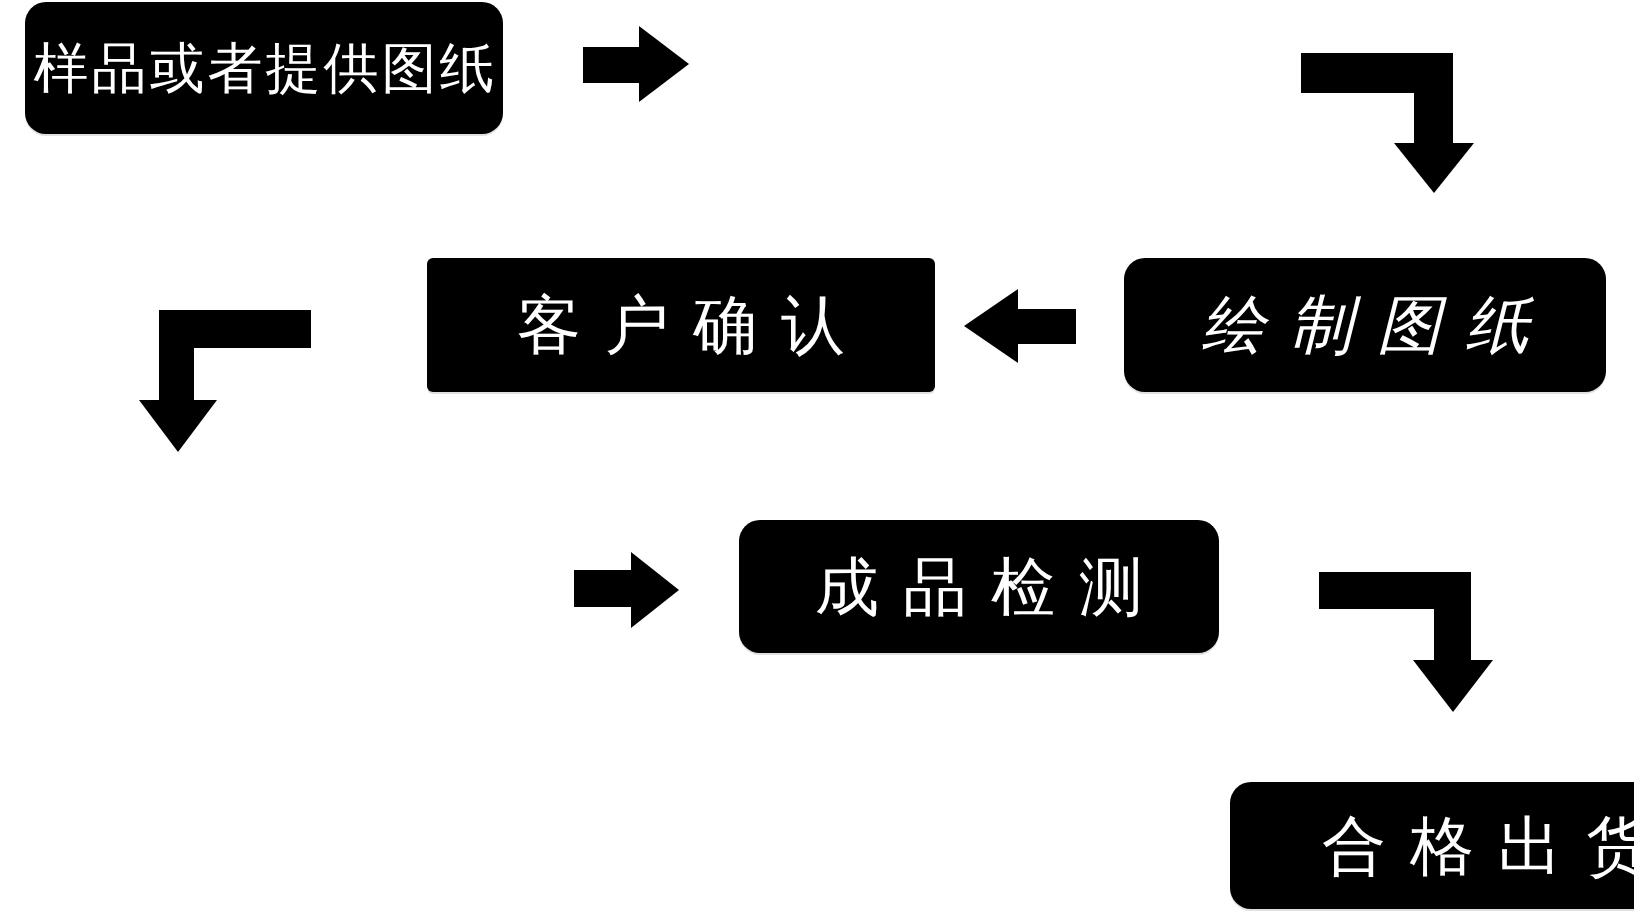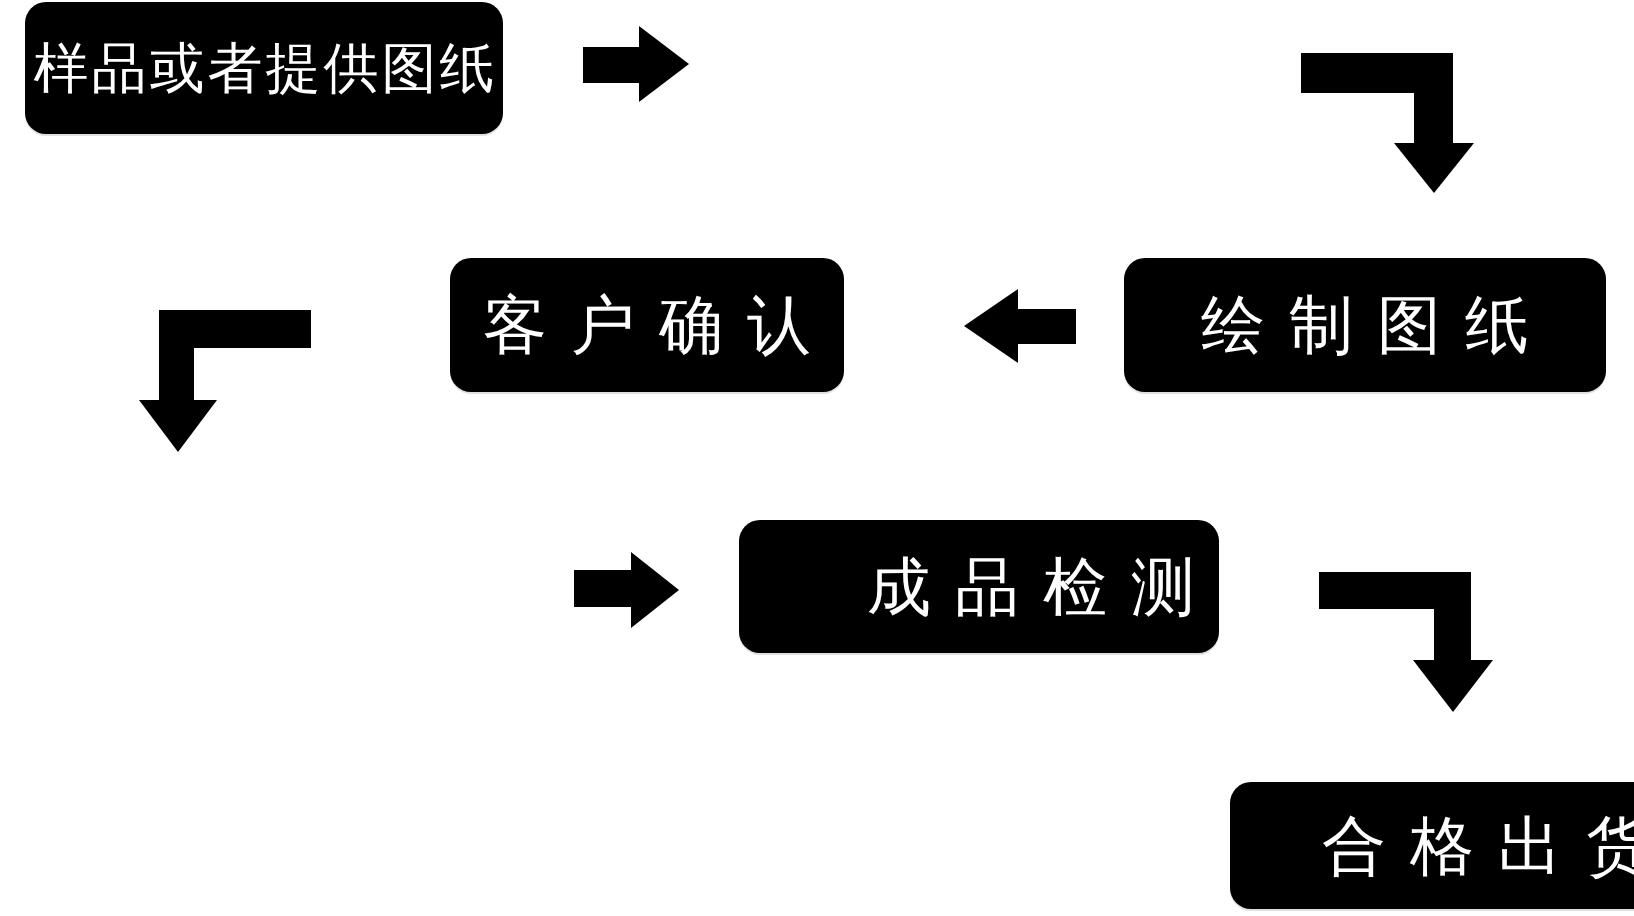--- a/index.html
+++ b/index.html
@@ -36,24 +36,24 @@
     line-height: 1;
   }
   .node.n1 .label {
     font-size: 55px;
     letter-spacing: 3px;
     padding-left: 3px;
   }
 
   .n1 { left: 4px;    top: 2px;   width: 478px; height: 132px; }
   .n2 { left: 742px;  top: 3px;   width: 480px; height: 130px; }
-  .n3 { left: 1103px; top: 258px; width: 482px; height: 134px; }
-  .n4 { left: 429px;  top: 258px; width: 394px; height: 134px; }
+  .n3 { left: 1103px; top: 258px; width: 482px; height: 134px; font-style: italic; }
+  .n4 { left: 406px;  top: 258px; width: 508px; height: 134px; border-radius: 6px; }
   .n5 { left: 3px;    top: 524px; width: 480px; height: 134px; }
-  .n6 { left: 718px;  top: 520px; width: 480px; height: 133px; justify-content: flex-end; }
+  .n6 { left: 718px;  top: 520px; width: 480px; height: 133px; }
   .n7 { left: 1209px; top: 782px; width: 512px; height: 127px; }
 
   
   .arrow { position: absolute; }
   .arrow .shaft {
     position: absolute;
     background: var(--arrow, #000000);
   }
   .arrow .head {
     position: absolute;

